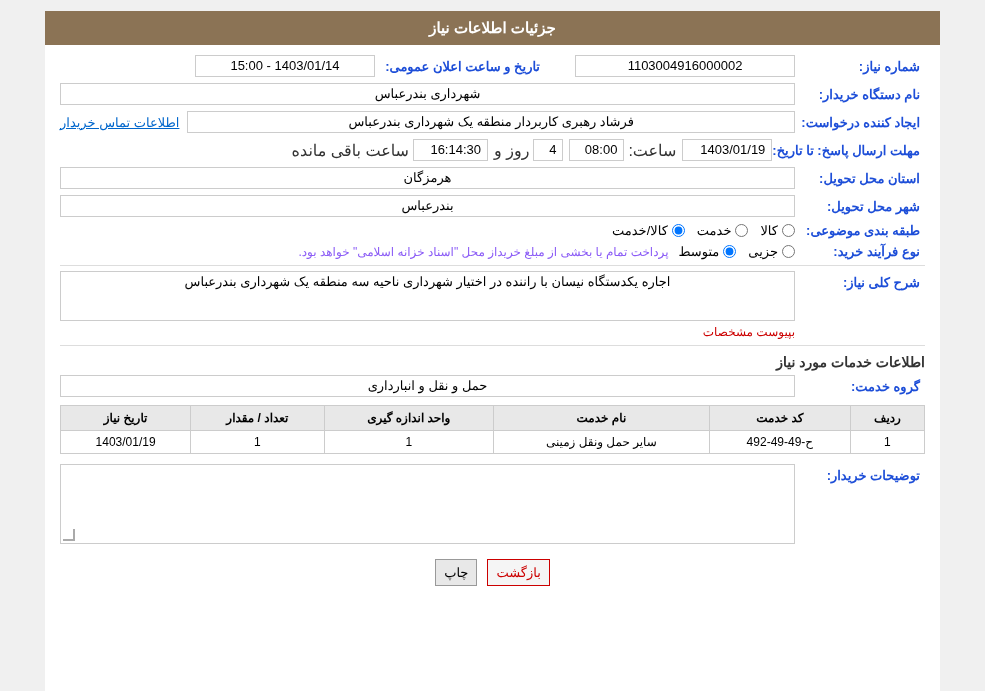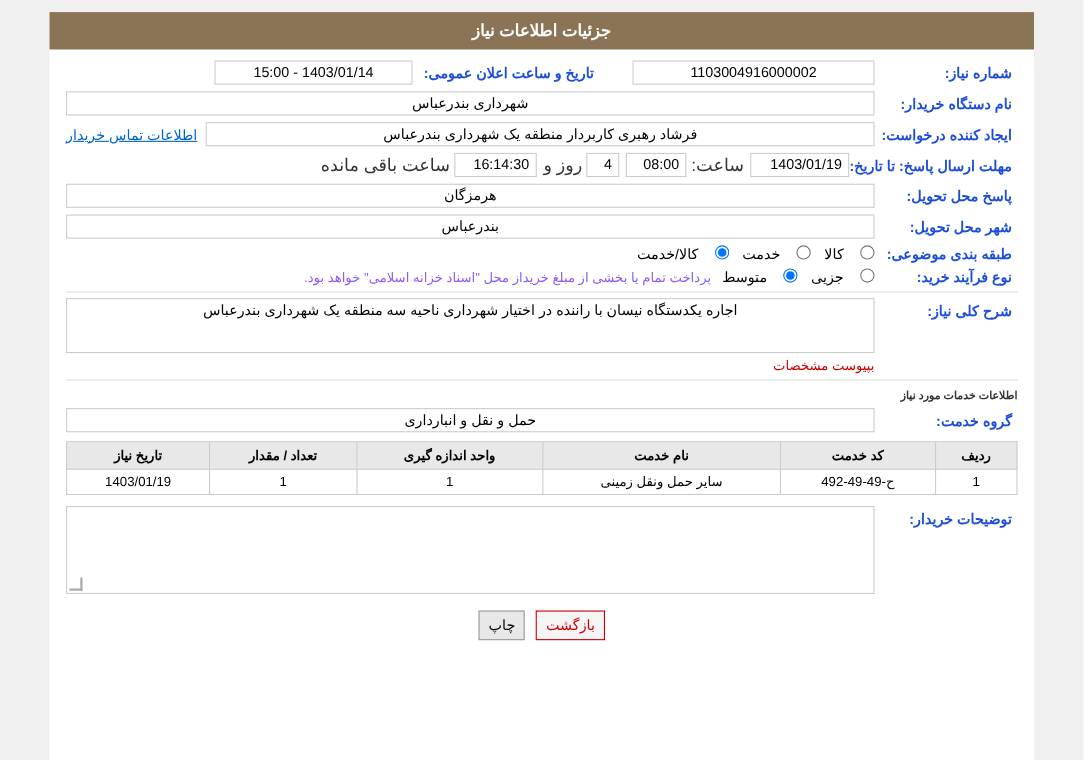--- a/index.html
+++ b/index.html
@@ -64,30 +64,30 @@
       font-size: 16px;
       color: #333;
     }
     .radio-group {
       display: flex;
       gap: 12px;
       align-items: center;
     }
     .radio-item {
       display: flex;
-      align-items: flex-start;
-      gap: 15px;
+      align-items: center;
+      gap: 4px;
     }
     .note-text {
       font-size: 12px;
       color: #8b5cf6;
     }
     .section-title {
       font-weight: bold;
-      font-size: 10px;
+      font-size: 14px;
       color: #333;
       margin: 8px 0 5px 0;
     }
     .table-section {
       margin-top: 8px;
     }
     table {
       width: 100%;
       border-collapse: collapse;
       font-size: 12px;
@@ -213,21 +213,21 @@
       <span class="inline-label">روز و</span>
       <span style="width:6px;"></span>
       <div class="small-box" style="min-width:75px;">
         <span>16:14:30</span>
       </div>
       <span style="width:4px;"></span>
       <span class="inline-label">ساعت باقی مانده</span>
     </div>
 
     <div class="row">
-      <span class="label">پاسخ محل تحویل:</span>
+      <span class="label">استان محل تحویل:</span>
       <div class="value-box">
         <span>هرمزگان</span>
       </div>
     </div>
 
     <div class="row">
       <span class="label">شهر محل تحویل:</span>
       <div class="value-box">
         <span>بندرعباس</span>
       </div>

